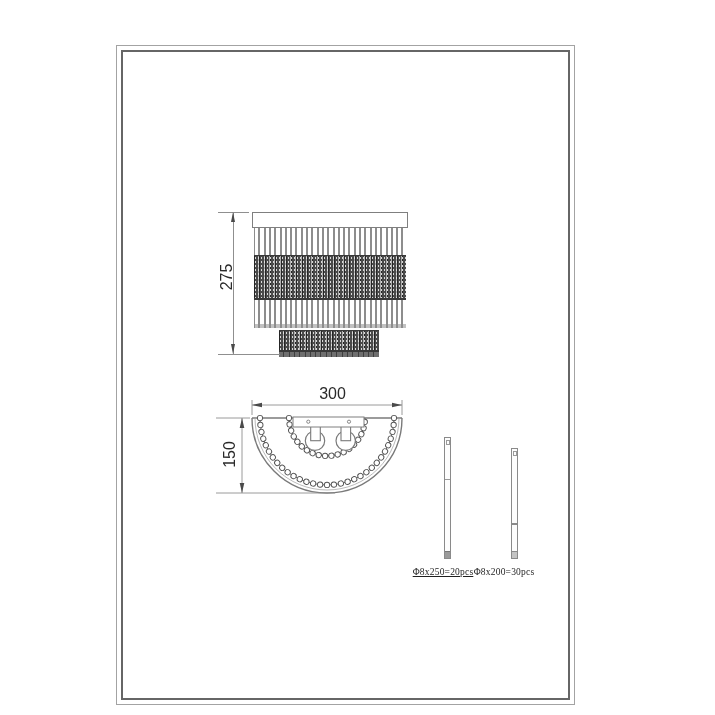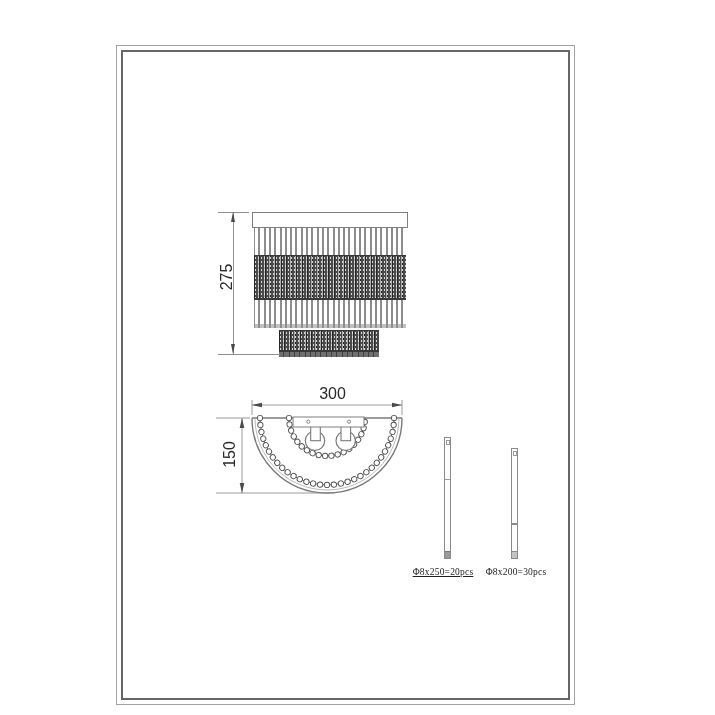--- a/index.html
+++ b/index.html
@@ -120,15 +120,15 @@
     <div class="rod-joint" style="top:41px;"></div>
     <div class="rod-cap" style="background:#9a9a9a;border-top:1px solid #777;"></div>
   </div>
   <div class="detail-rod" style="left:511px;top:448px;height:109px;">
     <div class="rod-topdot"></div>
     <div class="rod-joint dark" style="top:74px;"></div>
     <div class="rod-cap" style="background:#c4c4c4;border-top:1px solid #8a8a8a;"></div>
   </div>
 
   <div class="part-label" style="left:398px;top:567px;text-decoration:underline;">Φ8x250=20pcs</div>
-  <div class="part-label" style="left:471px;top:567px;">Φ8x200=30pcs</div>
+  <div class="part-label" style="left:459px;top:567px;">Φ8x200=30pcs</div>
 
 </div>
 
 </body></html>

